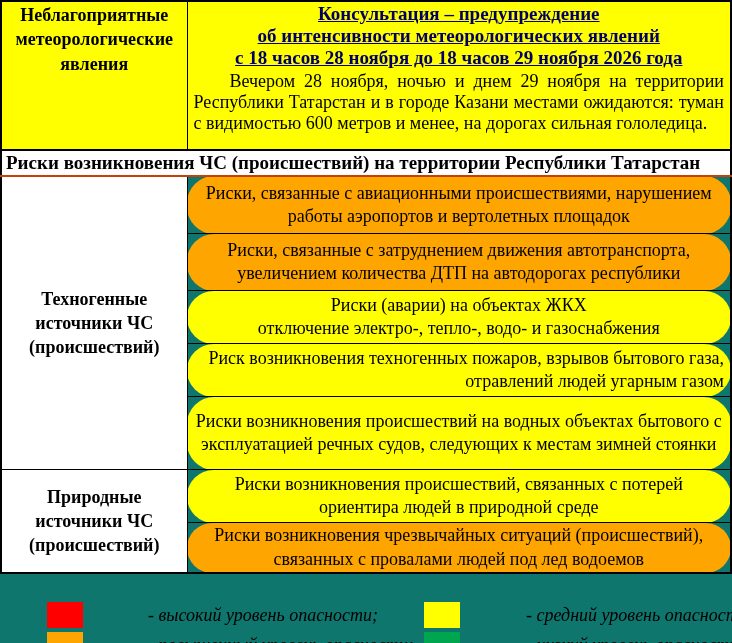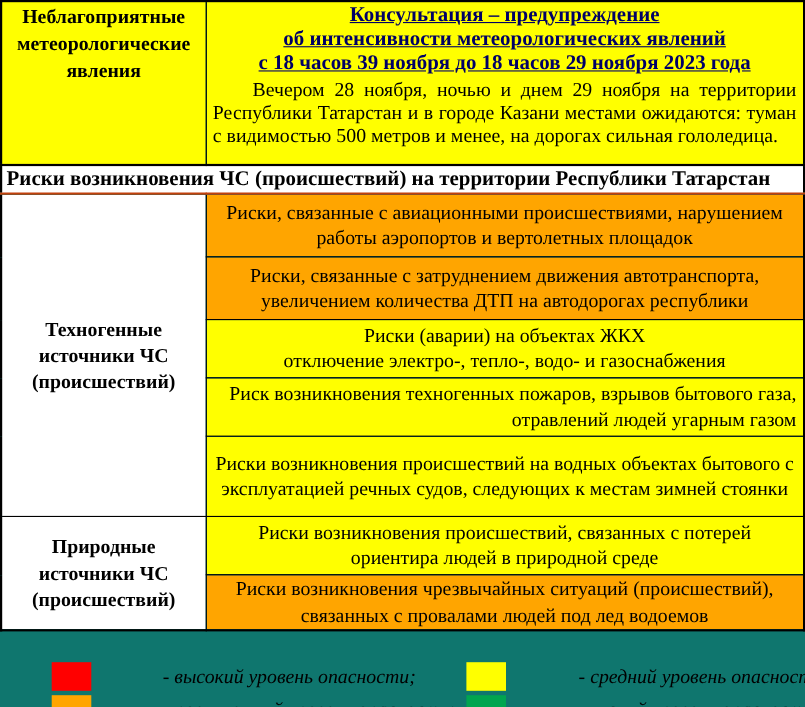--- a/index.html
+++ b/index.html
@@ -58,20 +58,21 @@
     font-size: 19px;
     padding: 1px 4px;
     text-align: left;
     vertical-align: middle;
   }
   td.risk-cell {
     text-align: center;
     vertical-align: middle;
     line-height: 1.3;
     padding: 2px 10px;
+    border-radius: 27px;
   }
   td.preline { white-space: pre-line; }
   .legend { position: relative; height: 83px; }
   .legend-heading {
     position: absolute; left: 33px; top: 3px;
     font-style: italic; font-size: 18px;
   }
   .swatch { position: absolute; width: 36px; height: 26px; }
   .sw-0 { left: 47px;  top: 28px; }
   .sw-1 { left: 47px;  top: 58px; }
@@ -93,22 +94,22 @@
         <col style="width:186px">
         <col>
       </colgroup>
 
     <tbody>
         <tr class="header-row">
       <td class="left-col header-left" style="background-color: rgb(255, 255, 0);">Неблагоприятные метеорологические явления</td>
       <td class="header-right" style="background-color: rgb(255, 255, 0);">
         <div class="title-line" style="color: rgb(0, 0, 102);">Консультация – предупреждение</div>
         <div class="title-line" style="color: rgb(0, 0, 102);">об интенсивности метеорологических явлений</div>
-        <div class="title-line" style="color: rgb(0, 0, 102);">с 18 часов 39 ноября до 18 часов 29 ноября 2023 года</div>
-        <div class="header-paragraph">Вечером 28 ноября, ночью и днем 29 ноября на территории Республики Татарстан и в городе Казани местами ожидаются: туман с видимостью 500 метров и менее, на дорогах сильная гололедица.</div>
+        <div class="title-line" style="color: rgb(0, 0, 102);">с 18 часов 28 ноября до 18 часов 29 ноября 2026 года</div>
+        <div class="header-paragraph">Вечером 28 ноября, ночью и днем 29 ноября на территории Республики Татарстан и в городе Казани местами ожидаются: туман с видимостью 600 метров и менее, на дорогах сильная гололедица.</div>
       </td>
     </tr>
 
     <tr class="banner-row">
       <td colspan="2">Риски возникновения ЧС (происшествий) на территории Республики Татарстан</td>
     </tr>
 
     <tr>
       <td class="left-col" rowspan="5">Техногенные источники ЧС (происшествий)</td>
       <td class="risk-cell" style="height: 54px; background-color: rgb(255, 165, 0);">Риски, связанные с авиационными происшествиями, нарушением работы аэропортов и вертолетных площадок</td>

